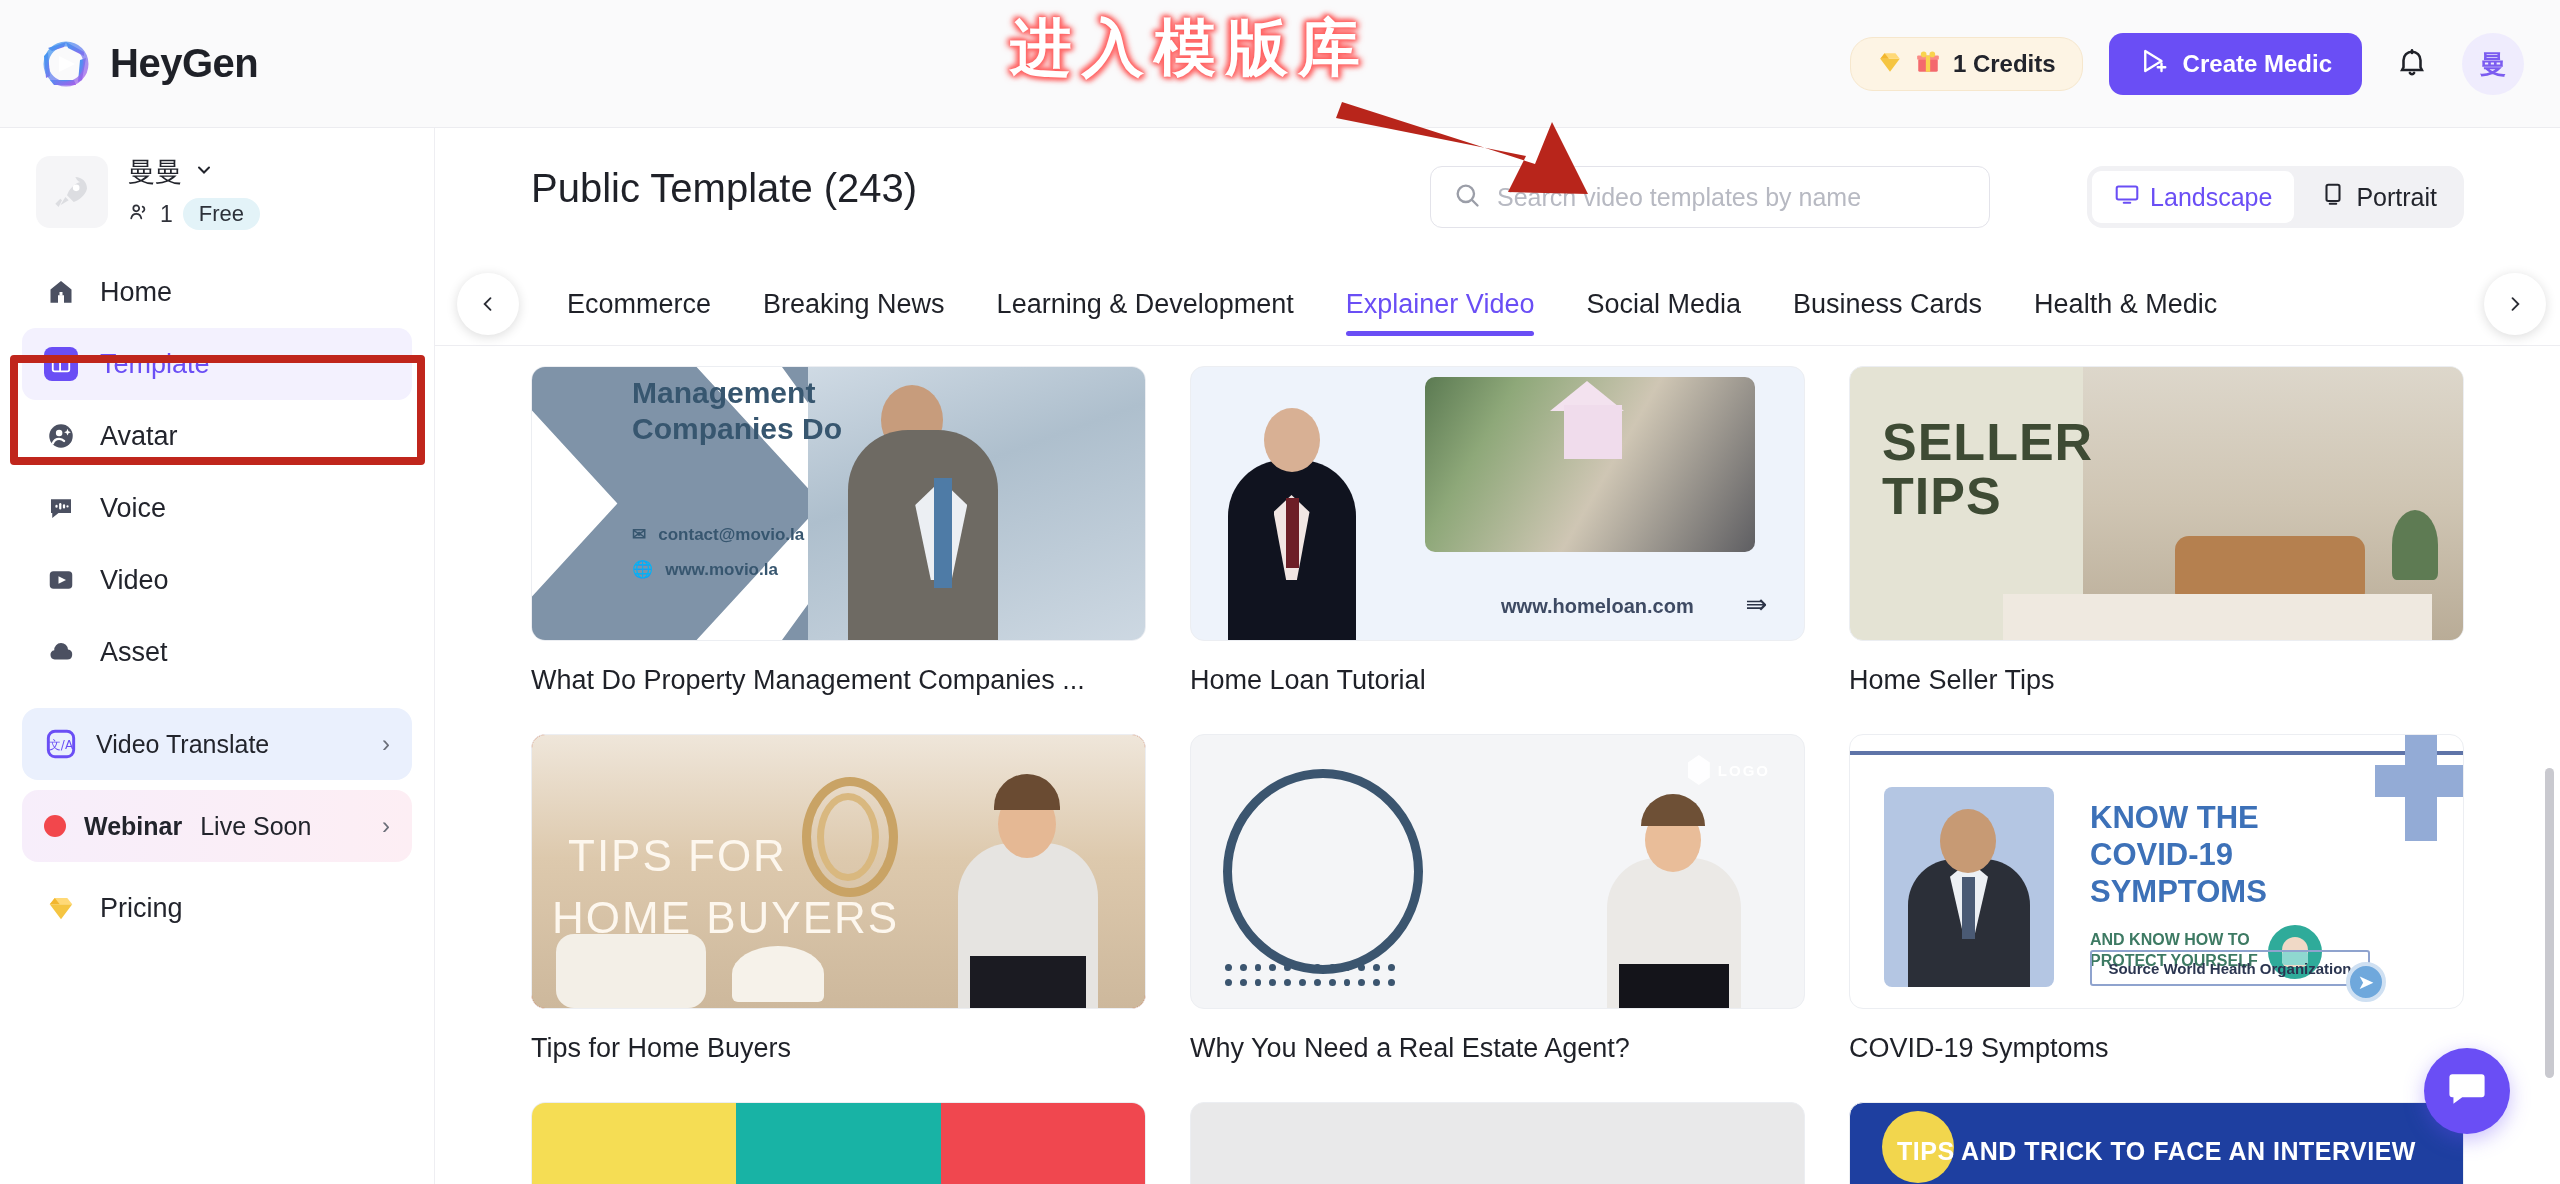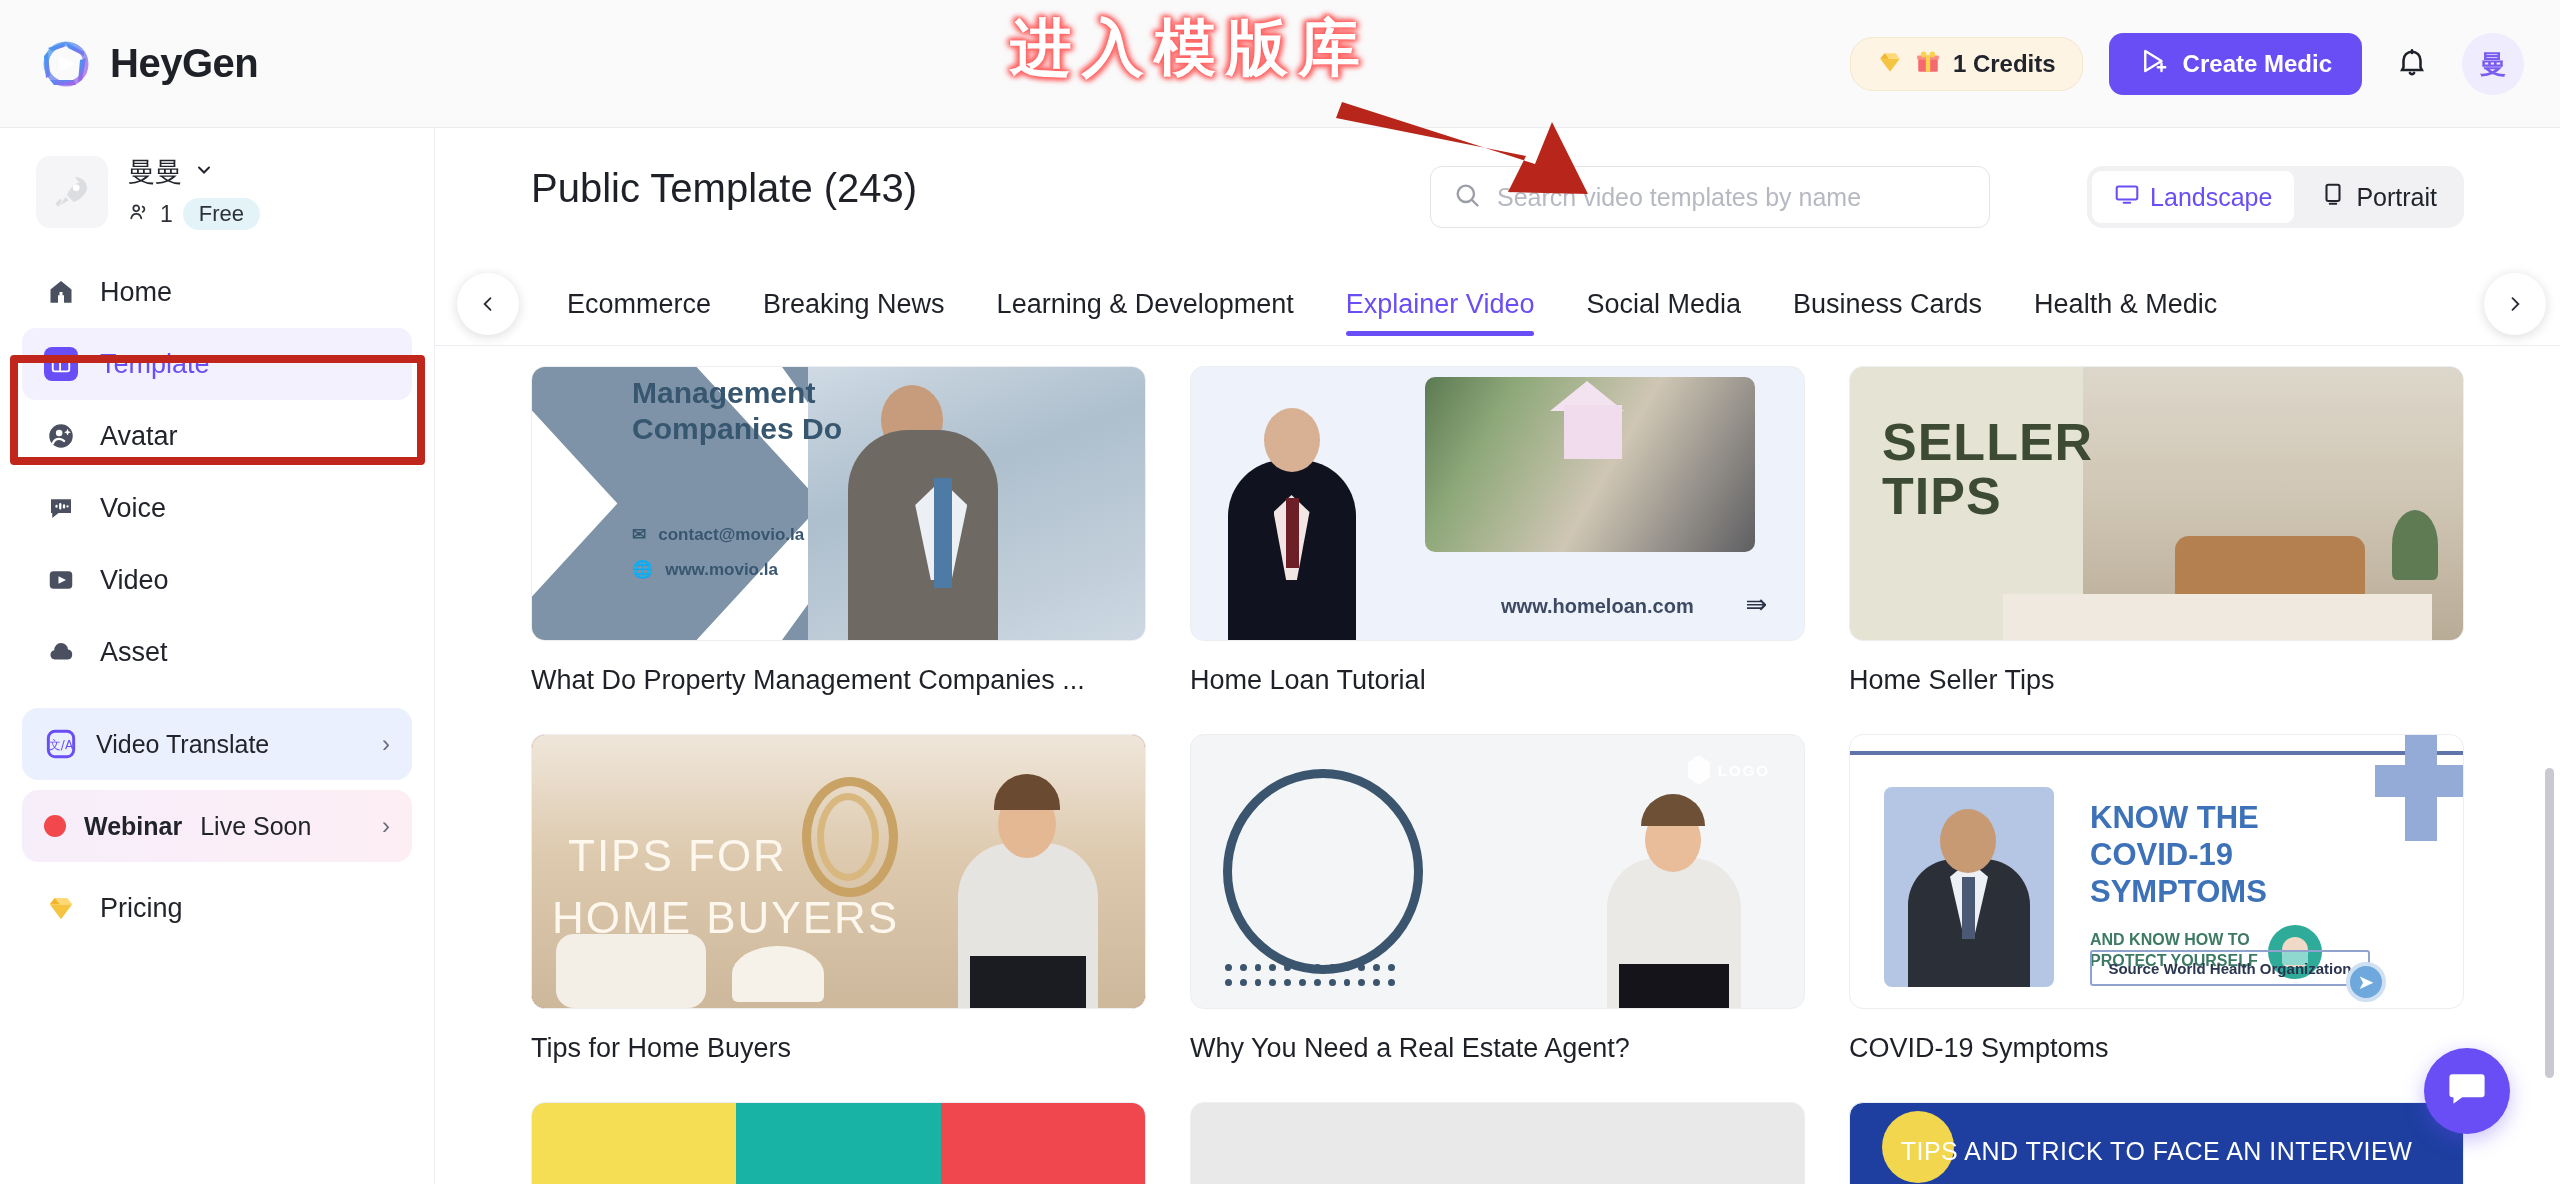--- a/index.html
+++ b/index.html
@@ -304,21 +304,21 @@
 
   .t-color { display:flex; }
   .t-color .c1 { flex:1; background:#f5dd54; position:relative; }
   .t-color .c2 { flex:1; background:#18b3a5; }
   .t-color .c3 { flex:1; background:#f0474f; }
 
   .t-gray { background:#e9e9ea; position:relative; }
 
   .t-interview { background:#1e3fa0; position:relative; }
   .t-interview .bulb { position:absolute; left:32px; top:8px; width:72px; height:72px; border-radius:50%; background:#f2d64d; }
-  .t-interview .txt { position:absolute; left:8px; top:34px; right:8px; text-align:center; color:#fff; font-weight:400; font-size:25px; letter-spacing:.5px; }
+  .t-interview .txt { position:absolute; left:8px; top:34px; right:8px; text-align:center; color:#fff; font-weight:700; font-size:25px; letter-spacing:.5px; }
 
   
   .chat-fab {
     position: absolute; right: 50px; bottom: 50px; width: 86px; height: 86px;
     border-radius: 50%; background: #6a4ef5; cursor: pointer; z-index: 40;
     display: flex; align-items: center; justify-content: center;
     box-shadow: 0 6px 20px rgba(106,78,245,.35);
   }
 
   

